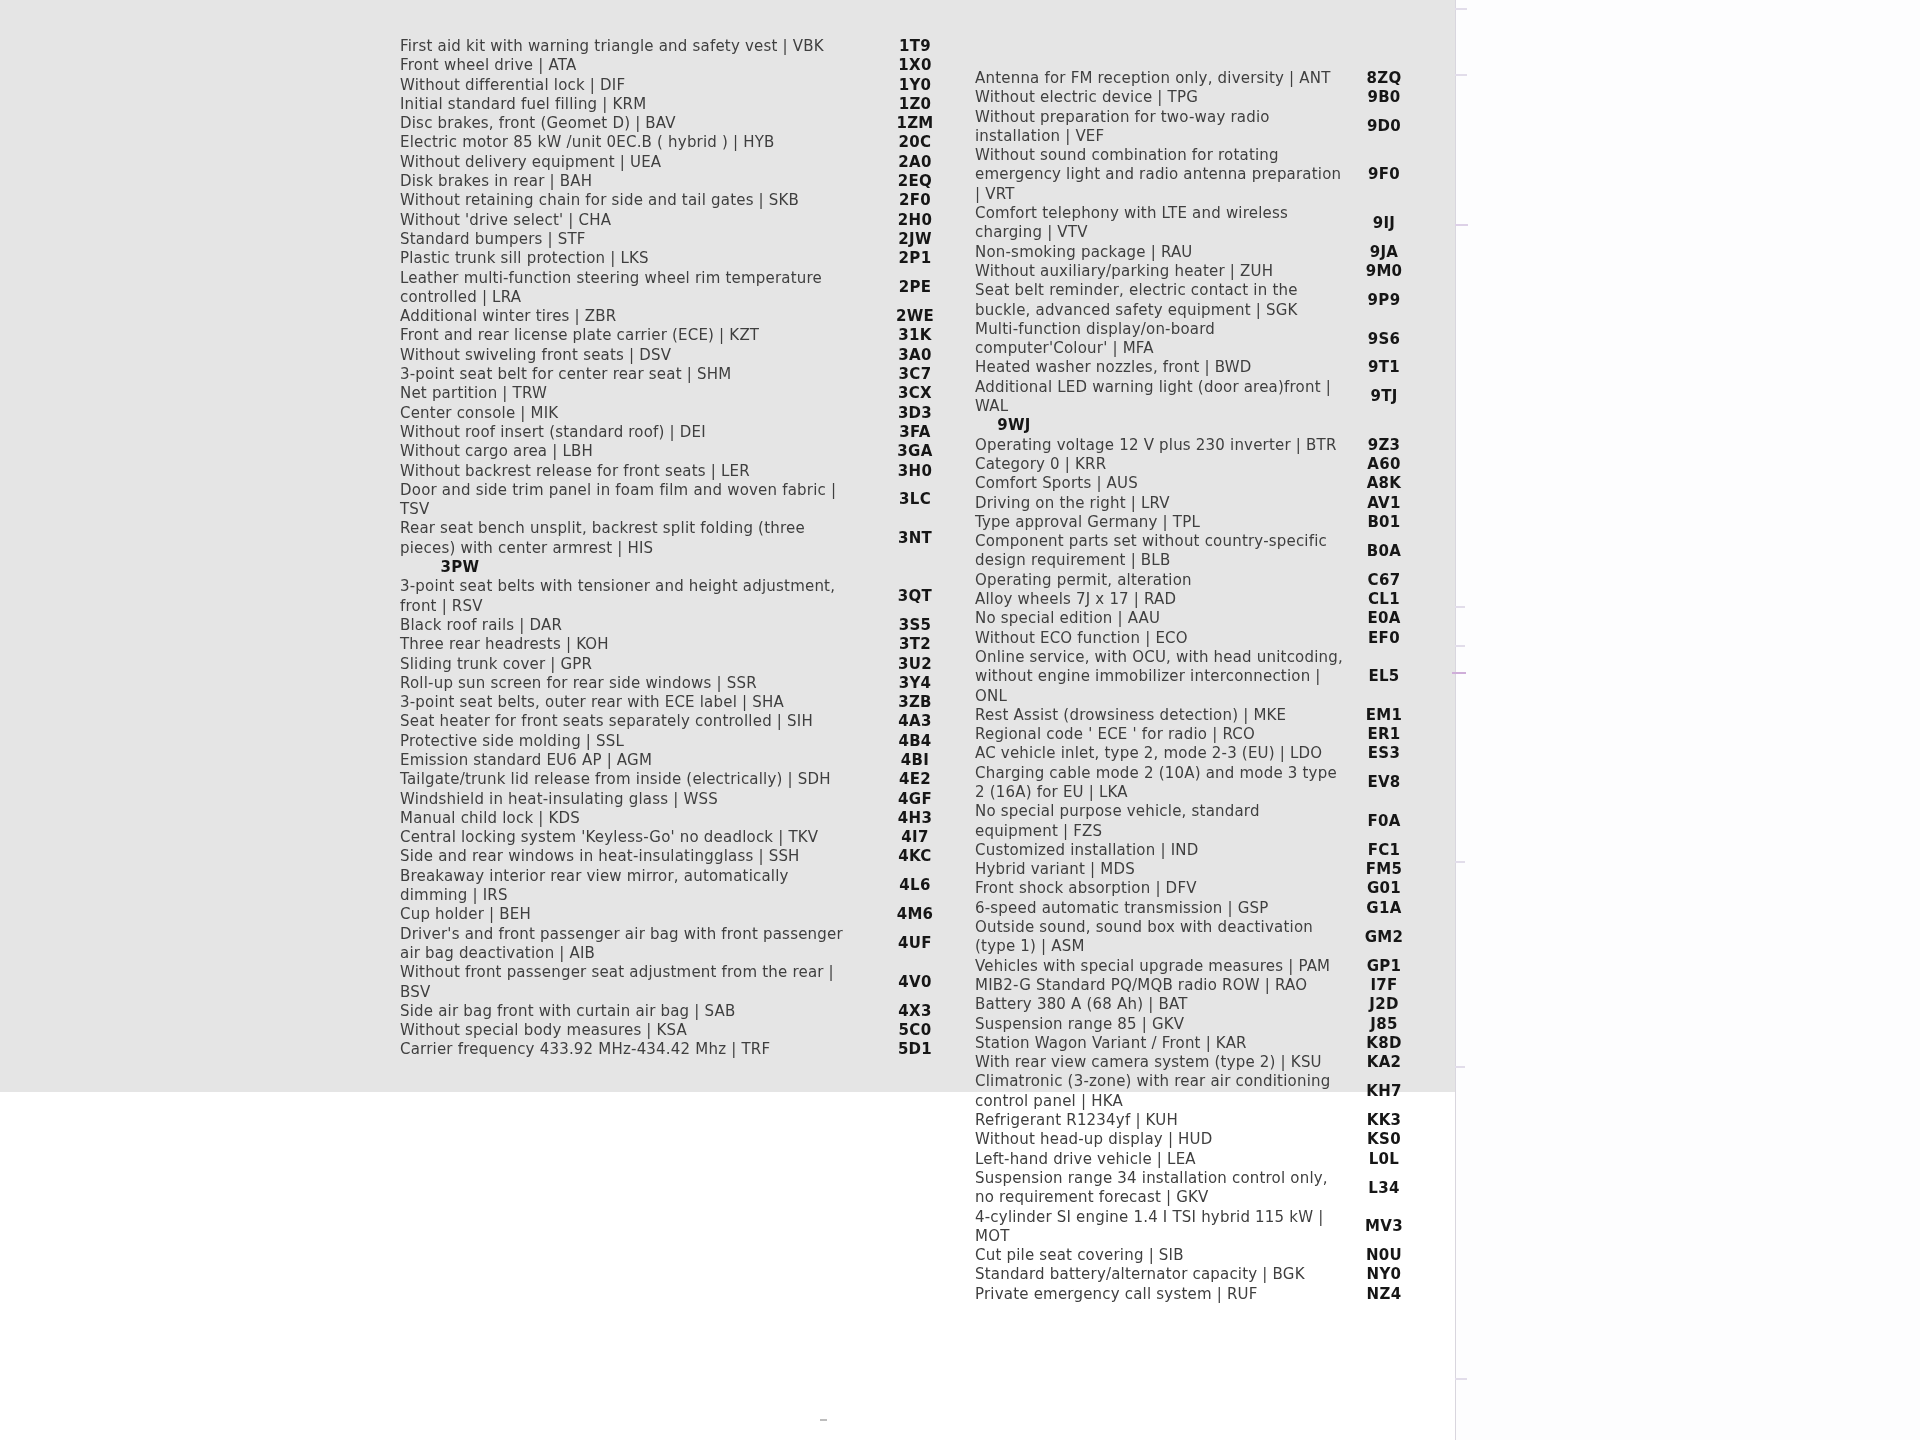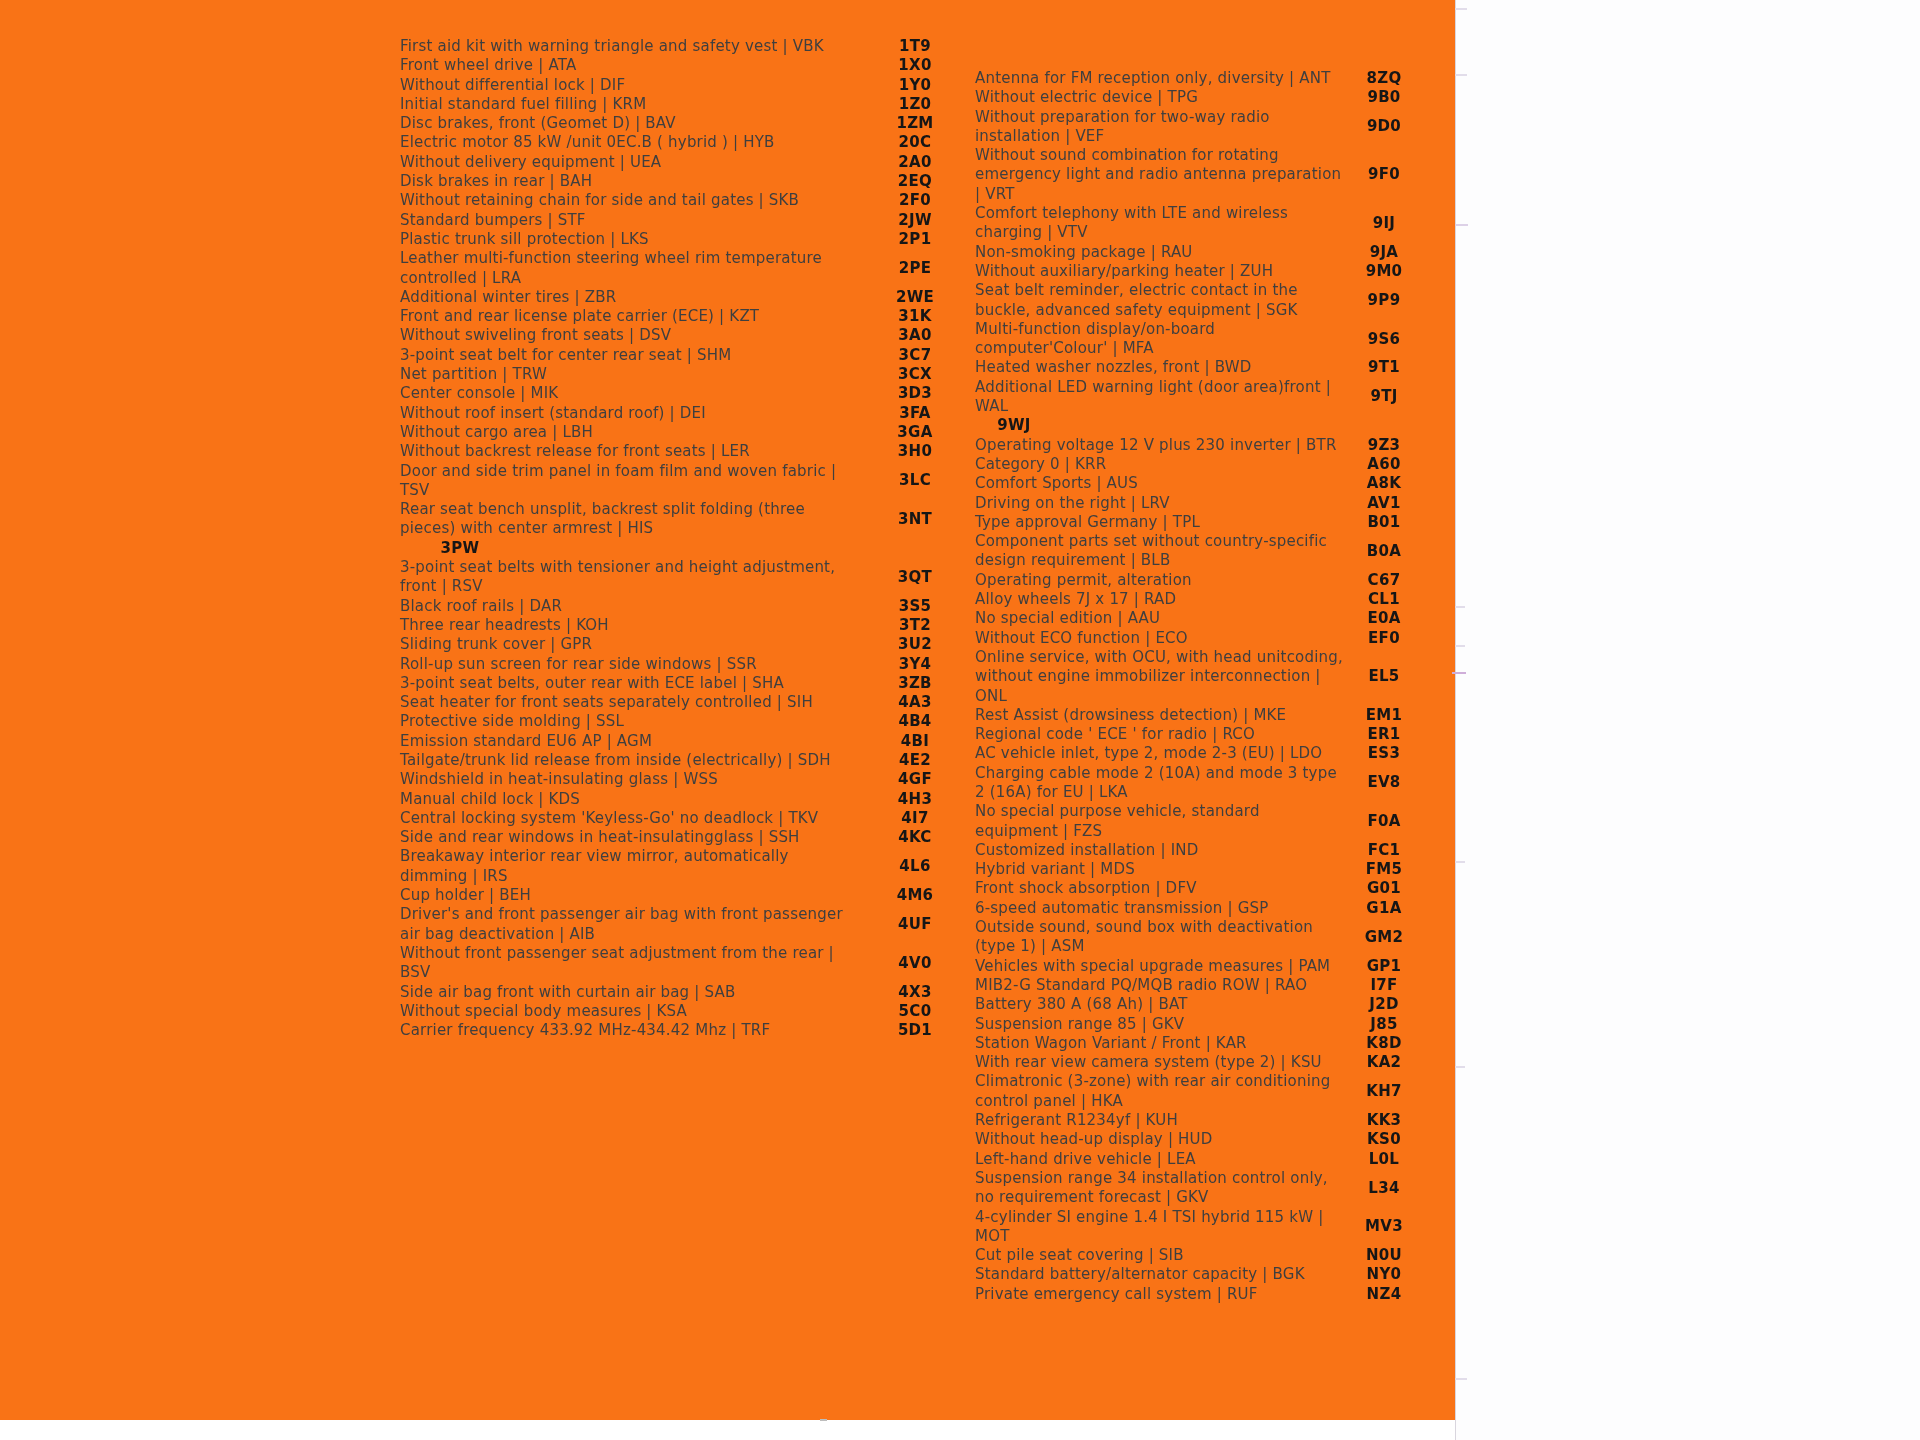--- a/index.html
+++ b/index.html
@@ -7,22 +7,22 @@
     padding: 0;
     width: 1920px;
     height: 1440px;
     overflow: hidden;
     background: #ffffff;
     font-family: "DejaVu Sans", "Liberation Sans", sans-serif;
   }
   #page {
     position: relative;
     width: 1920px;
-    height: 1420px;
-    background: #f97316;
+    height: 1092px;
+    background: #e5e5e5;
     text-decoration: underline;
   }
   
   .edge-area {
     position: absolute;
     left: 1456px; top: 0;
     width: 464px; height: 1440px;
     background: #fdfdfe;
   }
   .edge-divider {
@@ -132,20 +132,24 @@
       <div class="row">
         <div class="desc">Disk brakes in rear | BAH</div>
         <div class="code">2EQ</div>
       </div>
 
       <div class="row">
         <div class="desc">Without retaining chain for side and tail gates | SKB</div>
         <div class="code">2F0</div>
       </div>
 
+      <div class="row">
+        <div class="desc">Without 'drive select' | CHA</div>
+        <div class="code">2H0</div>
+      </div>
 
       <div class="row">
         <div class="desc">Standard bumpers | STF</div>
         <div class="code">2JW</div>
       </div>
 
       <div class="row">
         <div class="desc">Plastic trunk sill protection | LKS</div>
         <div class="code">2P1</div>
       </div>

